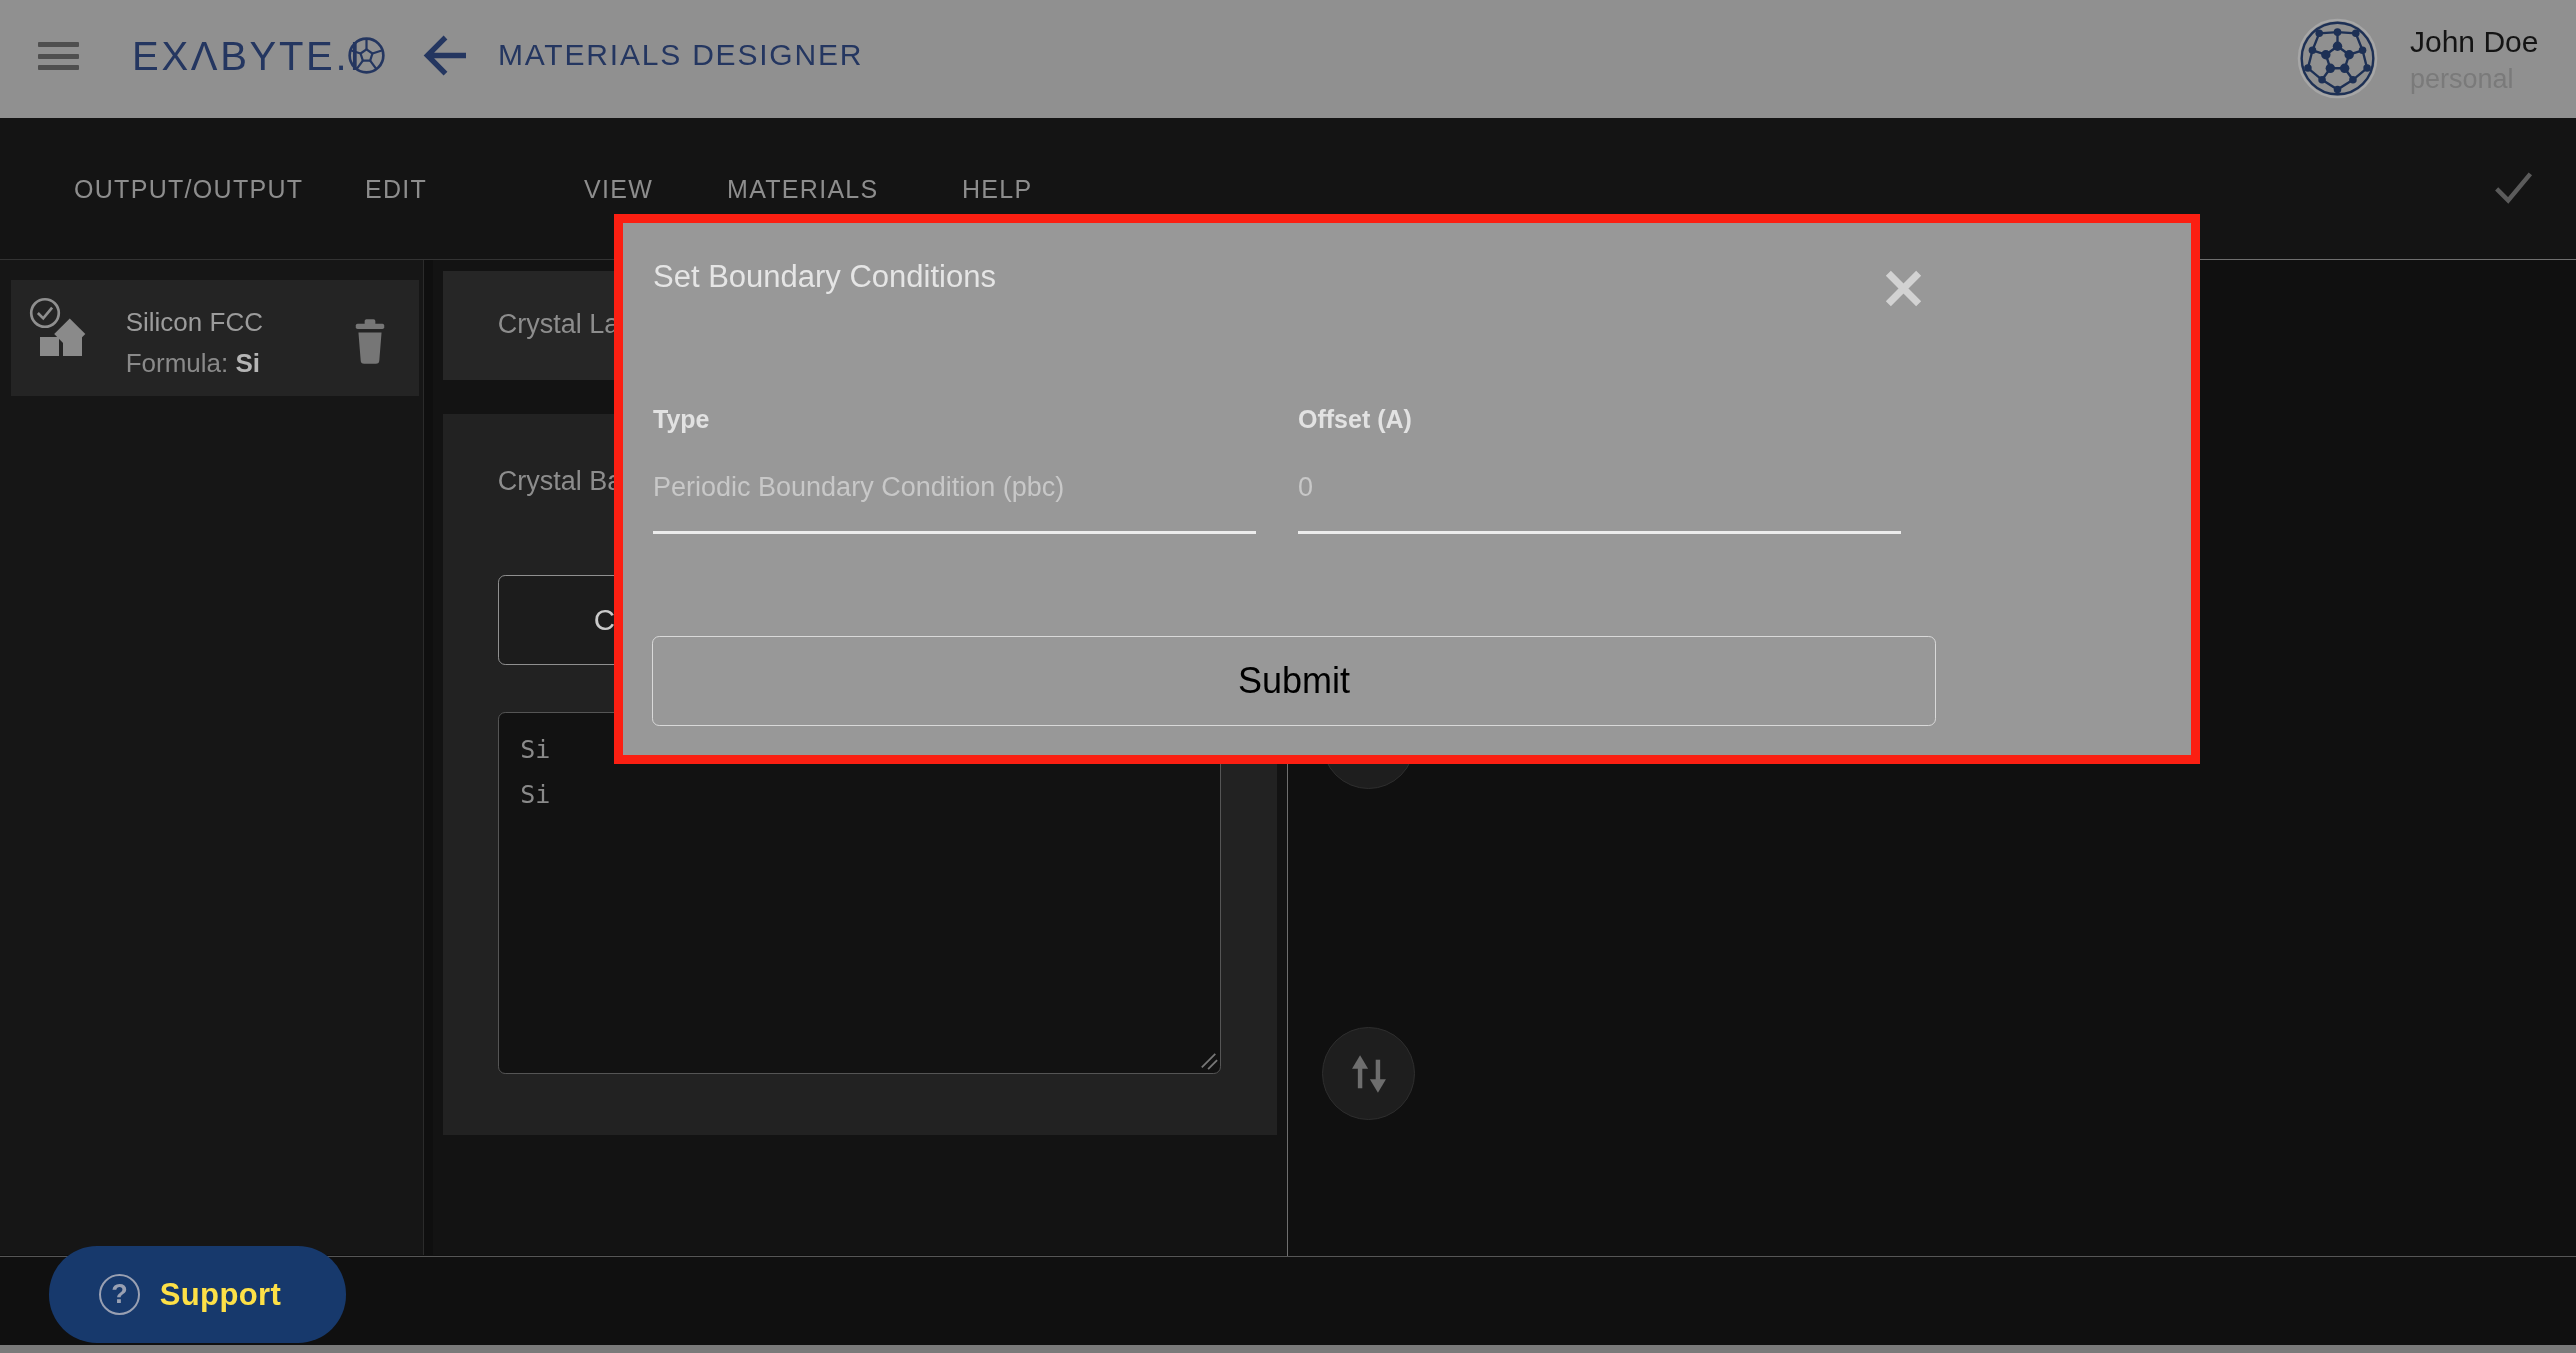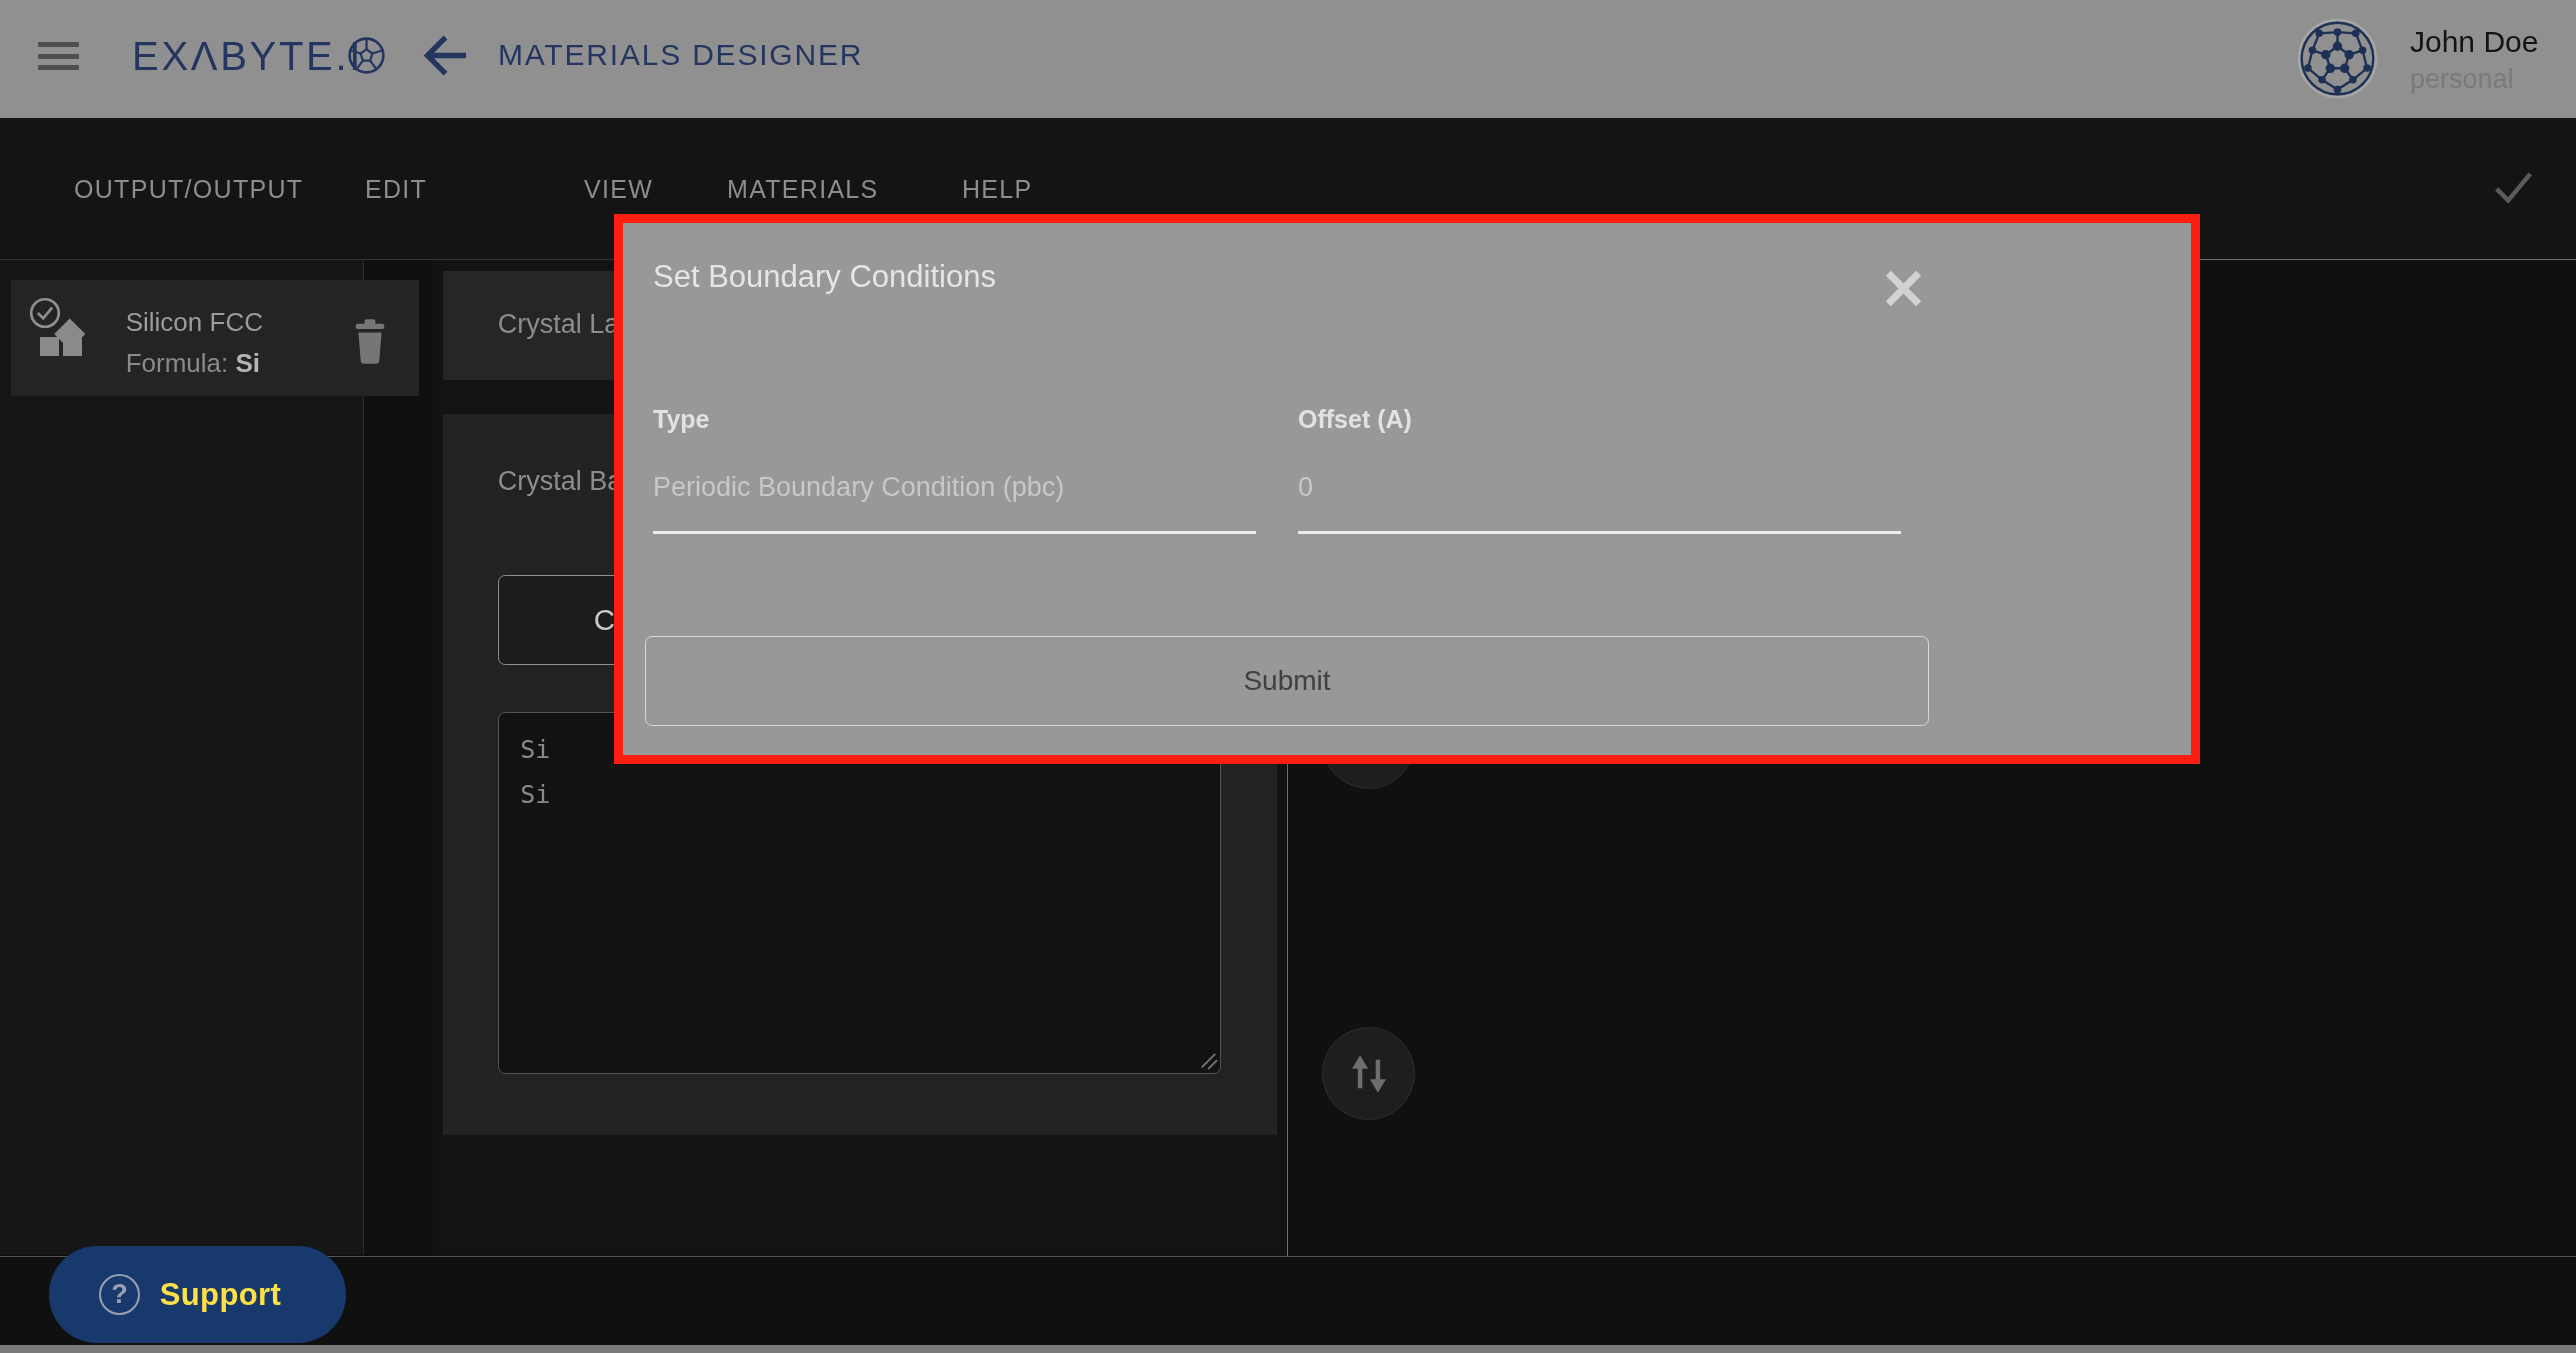--- a/index.html
+++ b/index.html
@@ -23,21 +23,21 @@
   
   .menubar { position:absolute; left:0; top:118px; width:2576px; height:142px;
              background:#141414; border-bottom:1.8px solid #333; }
   .menu-item { position:absolute; top:57px; font-size:25px; letter-spacing:1.3px; color:#8d8d8d; cursor:pointer; }
   .menu-item:nth-of-type(1){ left:74px; } .menu-item:nth-of-type(2){ left:365px; }
   .menu-item:nth-of-type(3){ left:584px; } .menu-item:nth-of-type(4){ left:727px; }
   .menu-item:nth-of-type(5){ left:962px; }
   .menu-check { position:absolute; left:2494px; top:52px; width:39px; height:36px; cursor:pointer; }
 
   
-  .sidebar { position:absolute; left:0; top:260px; width:364px; height:995px; background:#161616; border-right:1.8px solid #2b2b2b;padding-left:36px; }
+  .sidebar { position:absolute; left:0; top:260px; width:424px; height:995px; background:#161616; border-right:1.8px solid #2b2b2b;padding-left:36px; }
   .middle  { position:absolute; left:433px; top:260px; width:854px; height:995px; background:#131313; }
   .rightpanel { position:absolute; left:1287px; top:259px; width:1289px; height:997px;
                 background:#101010; border-left:1.8px solid #6f6f6f; border-top:1.8px solid #6f6f6f; }
 
   
   .mat-card { position:absolute; left:10.7px; top:19.7px; width:408px; height:116px; background:#242424; cursor:pointer; }
   .blk { position:absolute; background:#8a8a8a; }
   .blk-diamond { left:48px; top:43px; width:21.5px; height:21.5px; transform:rotate(45deg); }
   .blk-a { left:29px; top:57px; width:19.7px; height:19.7px; }
   .blk-b { left:52px; top:57px; width:19.7px; height:19.7px; }
@@ -81,22 +81,22 @@
   .modal { position:absolute; left:614px; top:214px; width:1586px; height:550px; z-index:10;
            border:9px solid #fb1f12; background:#989898; }
   .modal-inner { position:relative; width:100%; height:100%; }
   .modal-title { position:absolute; left:30px; top:36px; font-size:31px; color:#e5e5e5; }
   .modal-close { position:absolute; left:1260px; top:45px; width:41px; height:41px; cursor:pointer; }
   .field-label { position:absolute; top:182px; font-size:25px; font-weight:700; color:#e2e2e2; }
   .field-value { position:absolute; top:249px; width:603px; font-size:27px; color:#c8c8c8;
                  background:transparent; border:none; outline:none; font-family:"Liberation Sans", sans-serif; }
   .field-underline { position:absolute; top:308px; width:603px; height:2.7px; background:#ececec; }
   .col1 { left:30px; } .col2 { left:675px; }
-  .submit-btn { position:absolute; left:22px; top:413px; width:1284px; height:90px; background:transparent;
-                border:1.8px solid #d9d9d9; border-radius:7.2px; color:#404040; font-size:28px;
+  .submit-btn { position:absolute; left:29px; top:413px; width:1284px; height:90px; background:transparent;
+                border:1.8px solid #d9d9d9; border-radius:7.2px; color:#000000; font-size:36px;
                 font-family:"Liberation Sans", sans-serif; cursor:pointer; }
 </style>
 </head>
 <body>
 
 <div class="header">
   <div class="hamburger">
     <div class="bar"></div>
       <div class="bar"></div>
       <div class="bar"></div>

